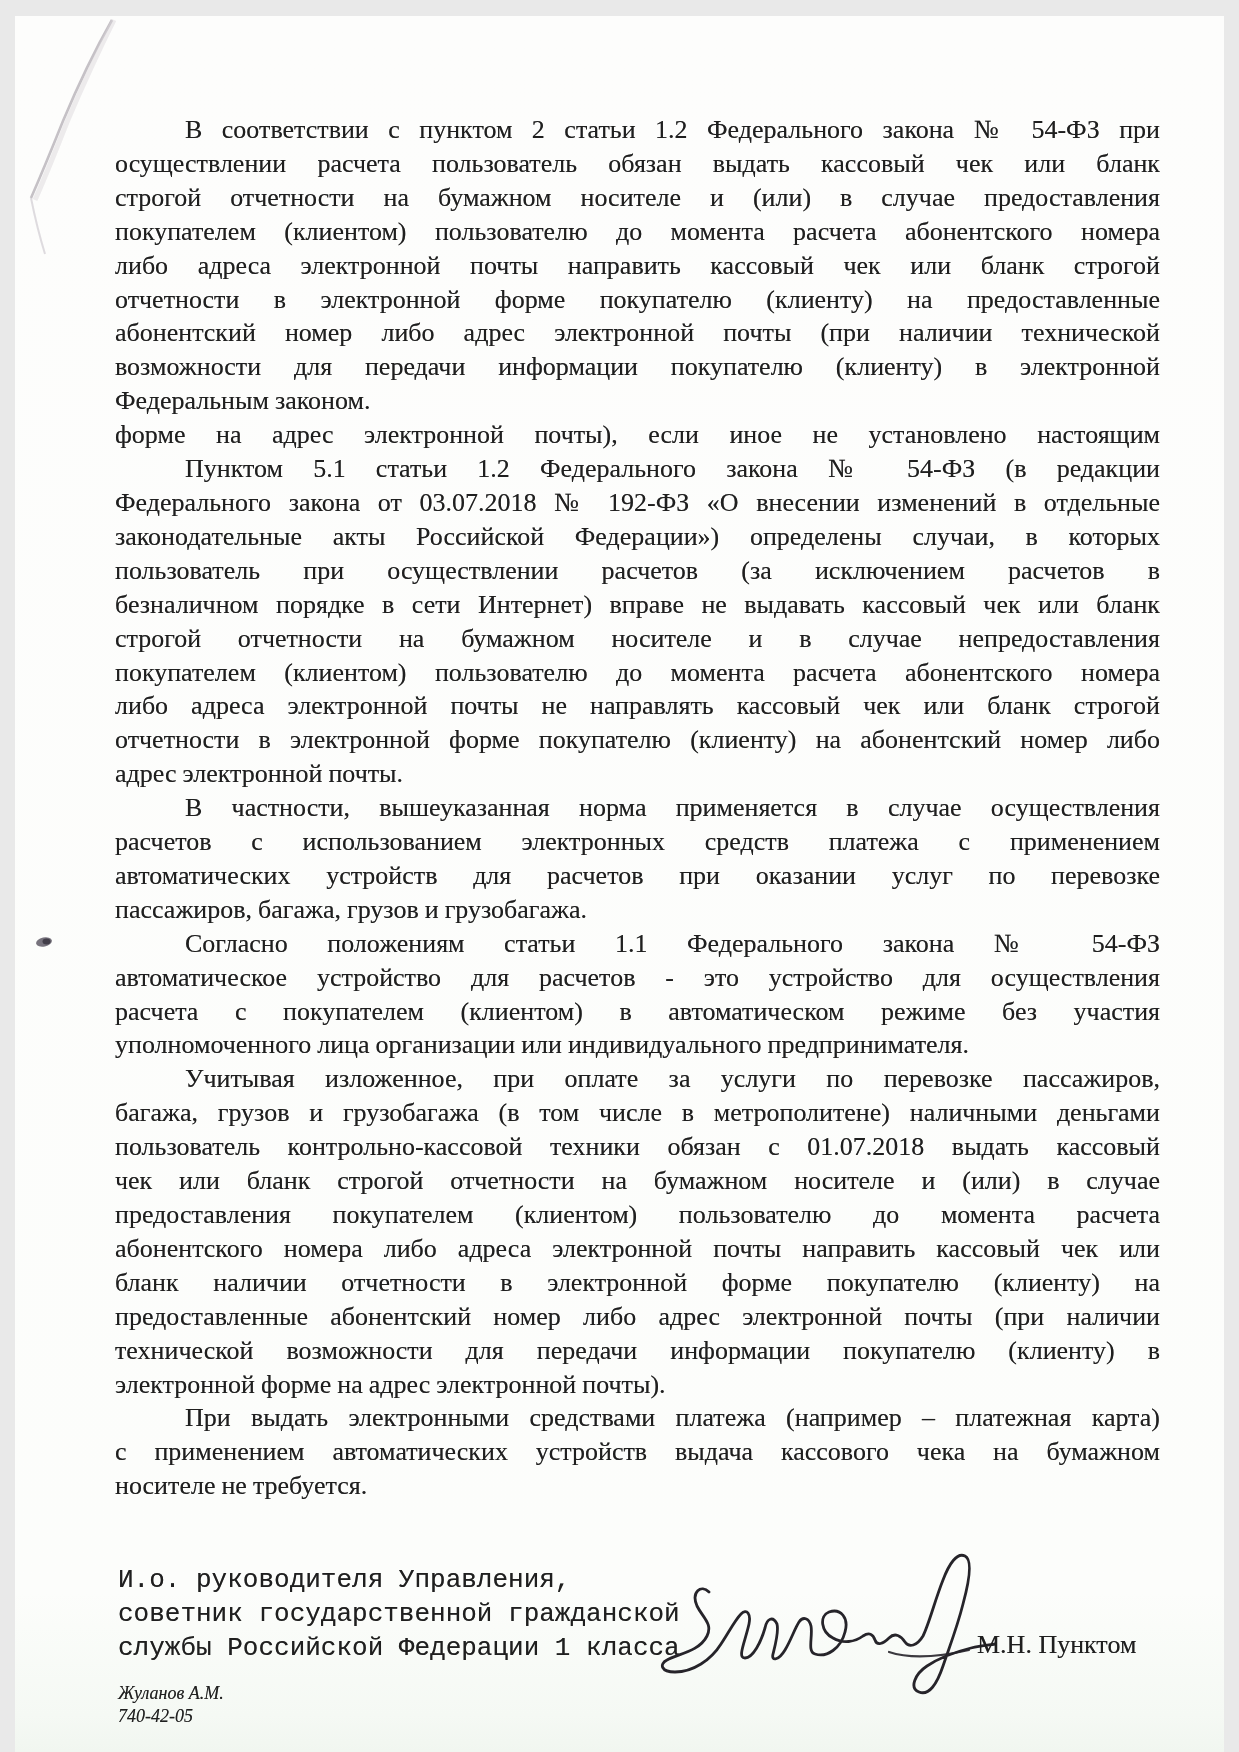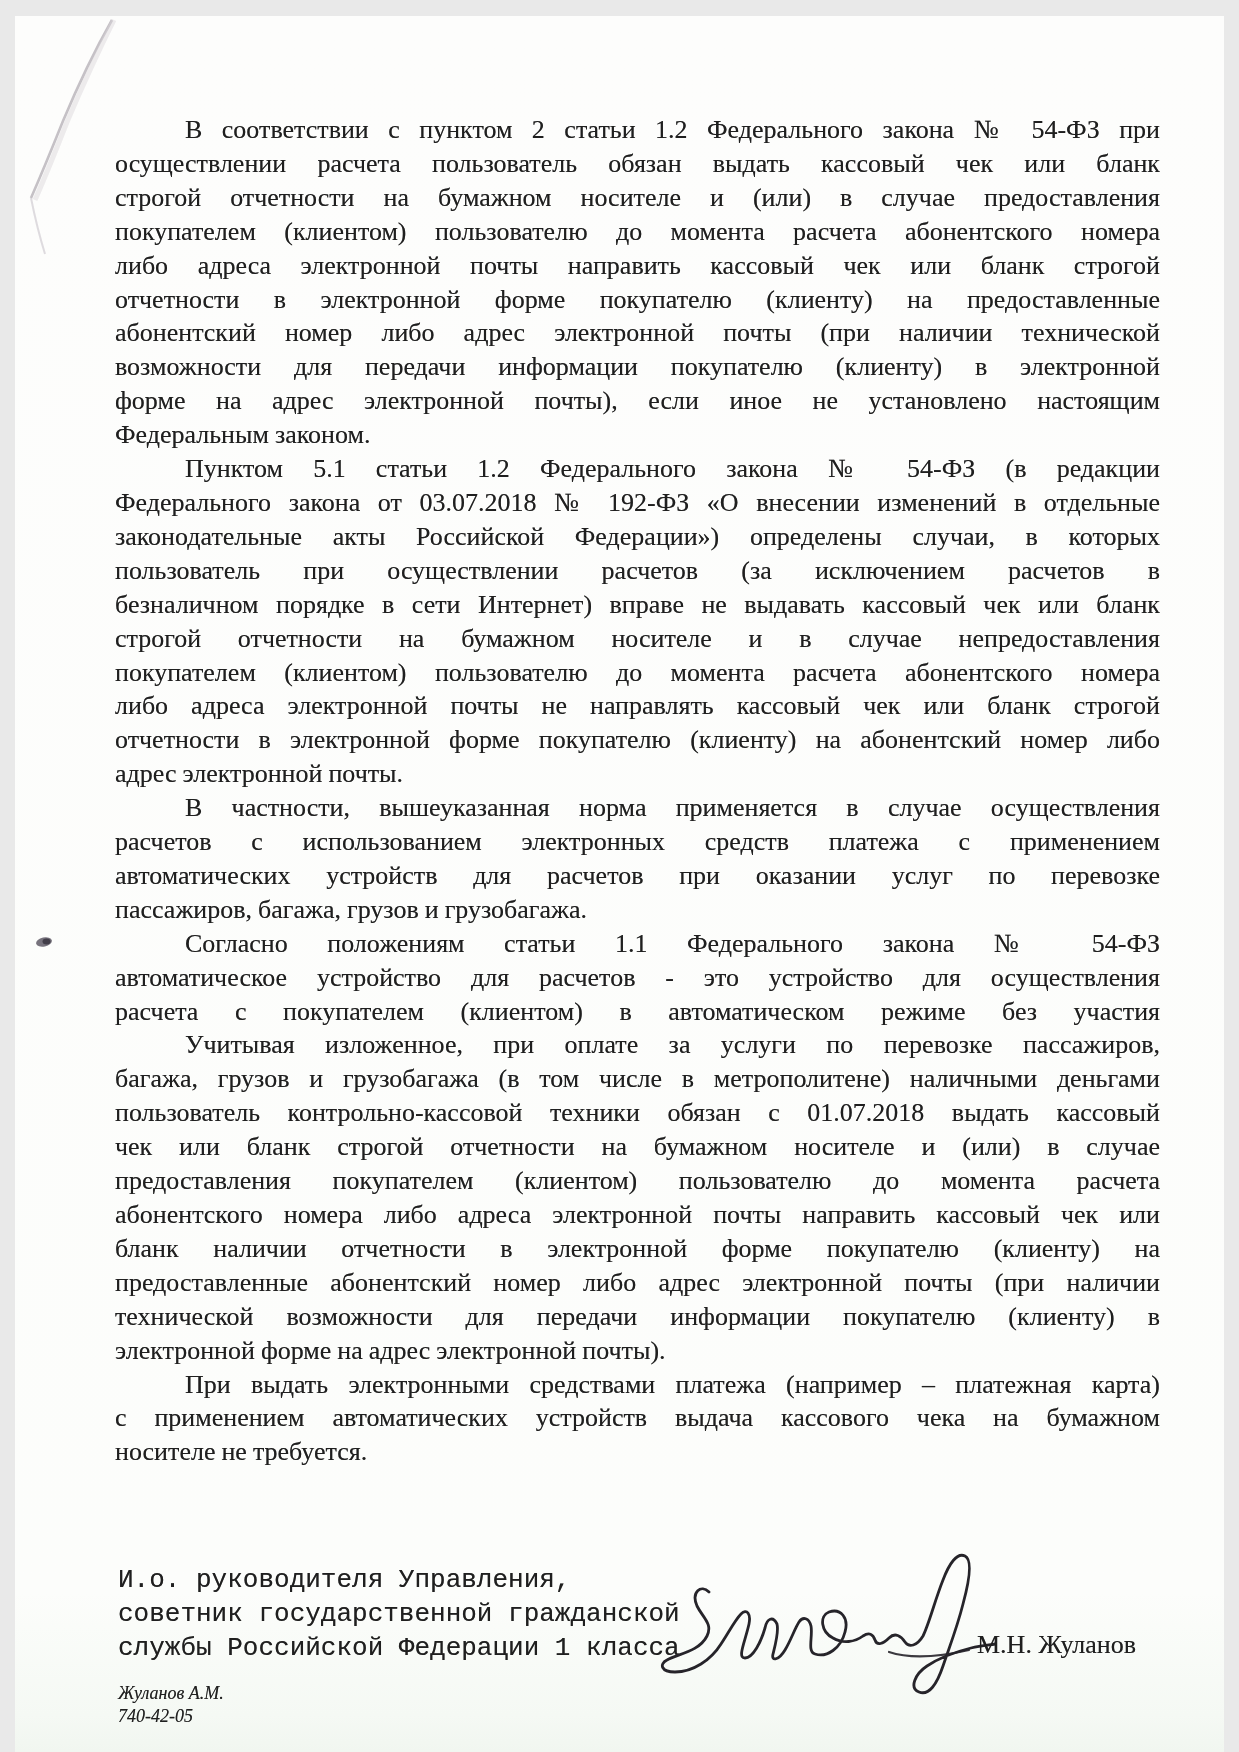--- a/index.html
+++ b/index.html
@@ -70,22 +70,22 @@
   <div class="body-text">
       <div>
         <div class="line first">В соответствии с пунктом 2 статьи 1.2 Федерального закона № 54-ФЗ при</div>
         <div class="line">осуществлении расчета пользователь обязан выдать кассовый чек или бланк</div>
         <div class="line">строгой отчетности на бумажном носителе и (или) в случае предоставления</div>
         <div class="line">покупателем (клиентом) пользователю до момента расчета абонентского номера</div>
         <div class="line">либо адреса электронной почты направить кассовый чек или бланк строгой</div>
         <div class="line">отчетности в электронной форме покупателю (клиенту) на предоставленные</div>
         <div class="line">абонентский номер либо адрес электронной почты (при наличии технической</div>
         <div class="line">возможности для передачи информации покупателю (клиенту) в электронной</div>
+        <div class="line last">Федеральным законом.</div>
         <div class="line">форме на адрес электронной почты), если иное не установлено настоящим</div>
-        <div class="line last">Федеральным законом.</div>
       </div>
       <div>
         <div class="line first">Пунктом 5.1 статьи 1.2 Федерального закона № 54-ФЗ (в редакции</div>
         <div class="line">Федерального закона от 03.07.2018 № 192-ФЗ «О внесении изменений в отдельные</div>
         <div class="line">законодательные акты Российской Федерации») определены случаи, в которых</div>
         <div class="line">пользователь при осуществлении расчетов (за исключением расчетов в</div>
         <div class="line">безналичном порядке в сети Интернет) вправе не выдавать кассовый чек или бланк</div>
         <div class="line">строгой отчетности на бумажном носителе и в случае непредоставления</div>
         <div class="line">покупателем (клиентом) пользователю до момента расчета абонентского номера</div>
         <div class="line">либо адреса электронной почты не направлять кассовый чек или бланк строгой</div>
@@ -95,20 +95,21 @@
       <div>
         <div class="line first">В частности, вышеуказанная норма применяется в случае осуществления</div>
         <div class="line">расчетов с использованием электронных средств платежа с применением</div>
         <div class="line">автоматических устройств для расчетов при оказании услуг по перевозке</div>
         <div class="line last">пассажиров, багажа, грузов и грузобагажа.</div>
       </div>
       <div>
         <div class="line first">Согласно положениям статьи 1.1 Федерального закона № 54-ФЗ</div>
         <div class="line">автоматическое устройство для расчетов - это устройство для осуществления</div>
         <div class="line">расчета с покупателем (клиентом) в автоматическом режиме без участия</div>
+        <div class="line last">уполномоченного лица организации или индивидуального предпринимателя.</div>
       </div>
       <div>
         <div class="line first">Учитывая изложенное, при оплате за услуги по перевозке пассажиров,</div>
         <div class="line">багажа, грузов и грузобагажа (в том числе в метрополитене) наличными деньгами</div>
         <div class="line">пользователь контрольно-кассовой техники обязан с 01.07.2018 выдать кассовый</div>
         <div class="line">чек или бланк строгой отчетности на бумажном носителе и (или) в случае</div>
         <div class="line">предоставления покупателем (клиентом) пользователю до момента расчета</div>
         <div class="line">абонентского номера либо адреса электронной почты направить кассовый чек или</div>
         <div class="line">бланк наличии отчетности в электронной форме покупателю (клиенту) на</div>
         <div class="line">предоставленные абонентский номер либо адрес электронной почты (при наличии</div>
@@ -159,20 +160,20 @@
                C316,12 312,34 306,56
                C300,80 292,100 286,118
                C280,136 272,148 262,144
                C252,140 258,126 270,118
                C282,110 298,104 314,100
                C324,98 332,97 338,96"></path>
       <path d="M232,104 C256,112 286,108 312,102" stroke-width="2.2" opacity="0.9"></path>
     </g>
   </svg>
 
-  <div class="signer-name">М.Н. Жуланов</div>
+  <div class="signer-name">М.Н. Пунктом</div>
 
   <div class="footer-block">
     <div>Жуланов А.М.</div>
     <div>740-42-05</div>
   </div>
 
 </div>
 
 </body></html>

